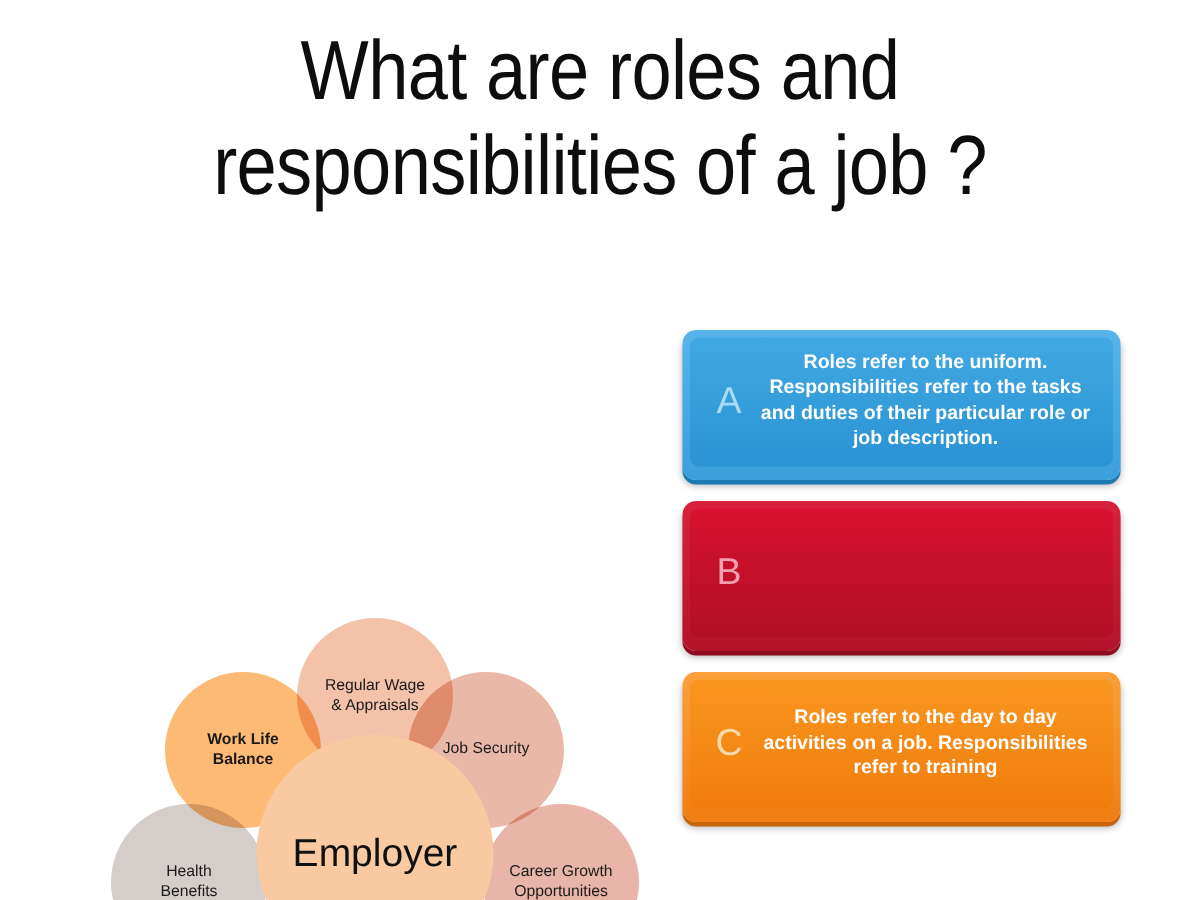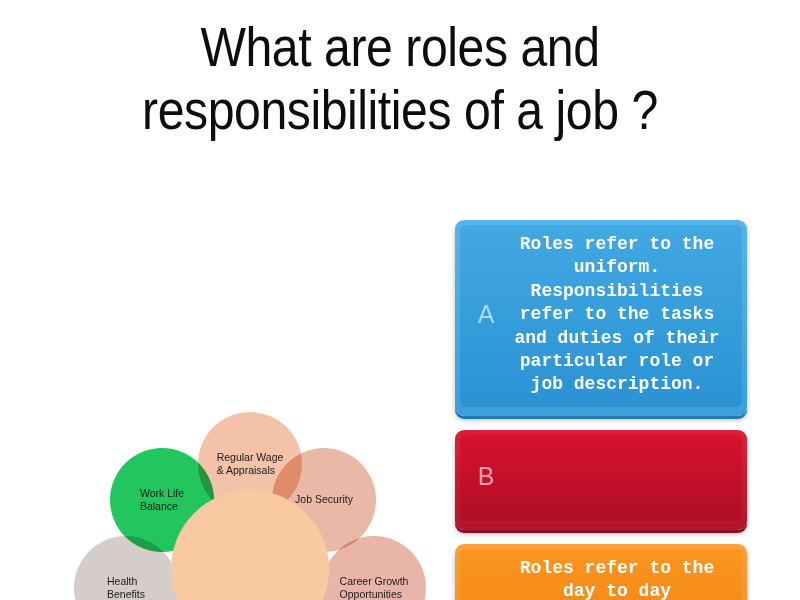--- a/index.html
+++ b/index.html
@@ -42,20 +42,21 @@
     top: 200px;
     width: 420px;
     height: 380px;
   }
   .circle {
     position: absolute;
     border-radius: 50%;
     display: flex;
     align-items: center;
     justify-content: center;
+    text-align: center;
     box-sizing: border-box;
   }
   .satellite {
     font-size: 10.5px;
     line-height: 1.25;
     color: #1a1a1a;
     font-family: "Liberation Sans", "DejaVu Sans", sans-serif;
     width: 104px;
     height: 104px;
     mix-blend-mode: multiply;
@@ -78,21 +79,21 @@
     font-weight: 400;
     z-index: 1;
   }
   #circle-center .lbl { display:block; }
 
   
   #circle-regular-wage        { left: 158px; top: 212px; background: #f3c2a8; }
   #circle-job-security        { left: 232px; top: 248px; background: #eab8a6; }
   #circle-career-growth       { left: 282px; top: 336px; background: #e9b5a8; }
   #circle-health-benefits     { left:  34px; top: 336px; background: #d5cdca; }
-  #circle-work-life           { left:  70px; top: 248px; background: #22c55e; }
+  #circle-work-life           { left:  70px; top: 248px; background: #fdba74; font-weight: bold; }
 
   
   #answers {
     position: absolute;
     left: 455px;
     top: 220px;
     width: 292px;
   }
   .answer {
     position: relative;
@@ -120,23 +121,23 @@
     font-size: 25px;
     font-weight: 400;
     line-height: 1;
     font-family: "Liberation Sans", "DejaVu Sans", sans-serif;
   }
   .answer-text {
     flex: 1;
     text-align: center;
     color: #ffffff;
     font-weight: bold;
-    font-size: 18px;
+    font-size: 13px;
     line-height: 1.30;
-    font-family: Liberation Mono, monospace;
+    font-family: Liberation Sans, sans-serif;
     padding-right: 4px;
   }
 
   
   #answer-a {
     background: linear-gradient(#57b4ea, #3b9fdc);
     box-shadow: 0 3px 0 0 #1b7ab3, 0 4px 5px rgba(0,0,0,0.28);
   }
   #answer-a .answer-inner {
     background: linear-gradient(#41a8e2, #2b93d4);
@@ -188,20 +189,21 @@
   <div class="circle satellite" id="circle-health-benefits">
     <span class="lbl">Health<br>Benefits</span>
   </div>
 
   <div class="circle satellite" id="circle-career-growth">
     <span class="lbl">Career Growth<br>Opportunities</span>
   </div>
 
   <div class="circle" id="circle-center">
     <div>
+      <span class="lbl">Employer</span>
     </div>
   </div>
 
 </div>
 
 <div id="answers">
 
   <div class="answer" id="answer-a">
     <div class="answer-inner">
       <div class="answer-letter">A</div>

